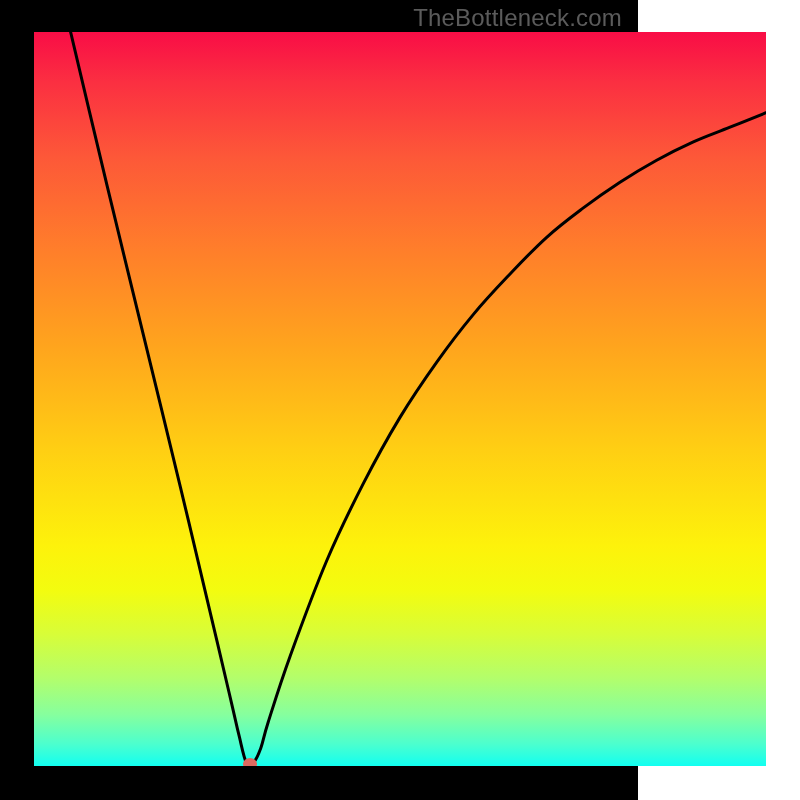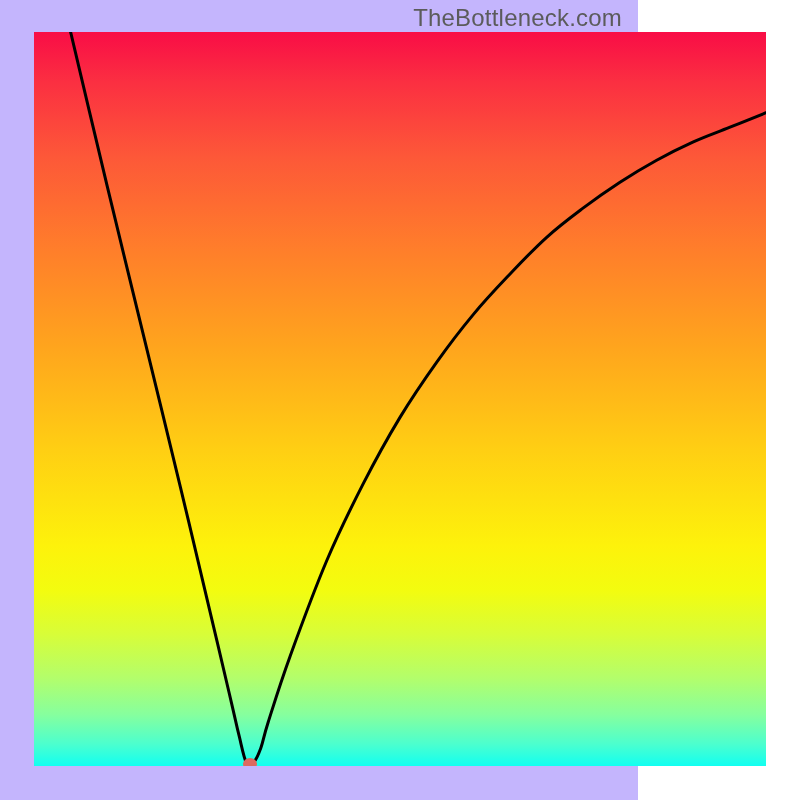--- a/index.html
+++ b/index.html
@@ -7,21 +7,21 @@
     padding: 0;
     width: 800px;
     height: 800px;
     background: #ffffff;
     font-family: Arial, Helvetica, sans-serif;
   }
   .frame {
     position: relative;
     width: 638px;
     height: 800px;
-    background: #c4b5fd;
+    background: #000000;
   }
   .watermark {
     position: absolute;
     top: 4px;
     right: 16px;
     color: #5b5b5b;
     font-size: 24px;
     font-weight: 400;
     letter-spacing: 0.2px;
     z-index: 5;

